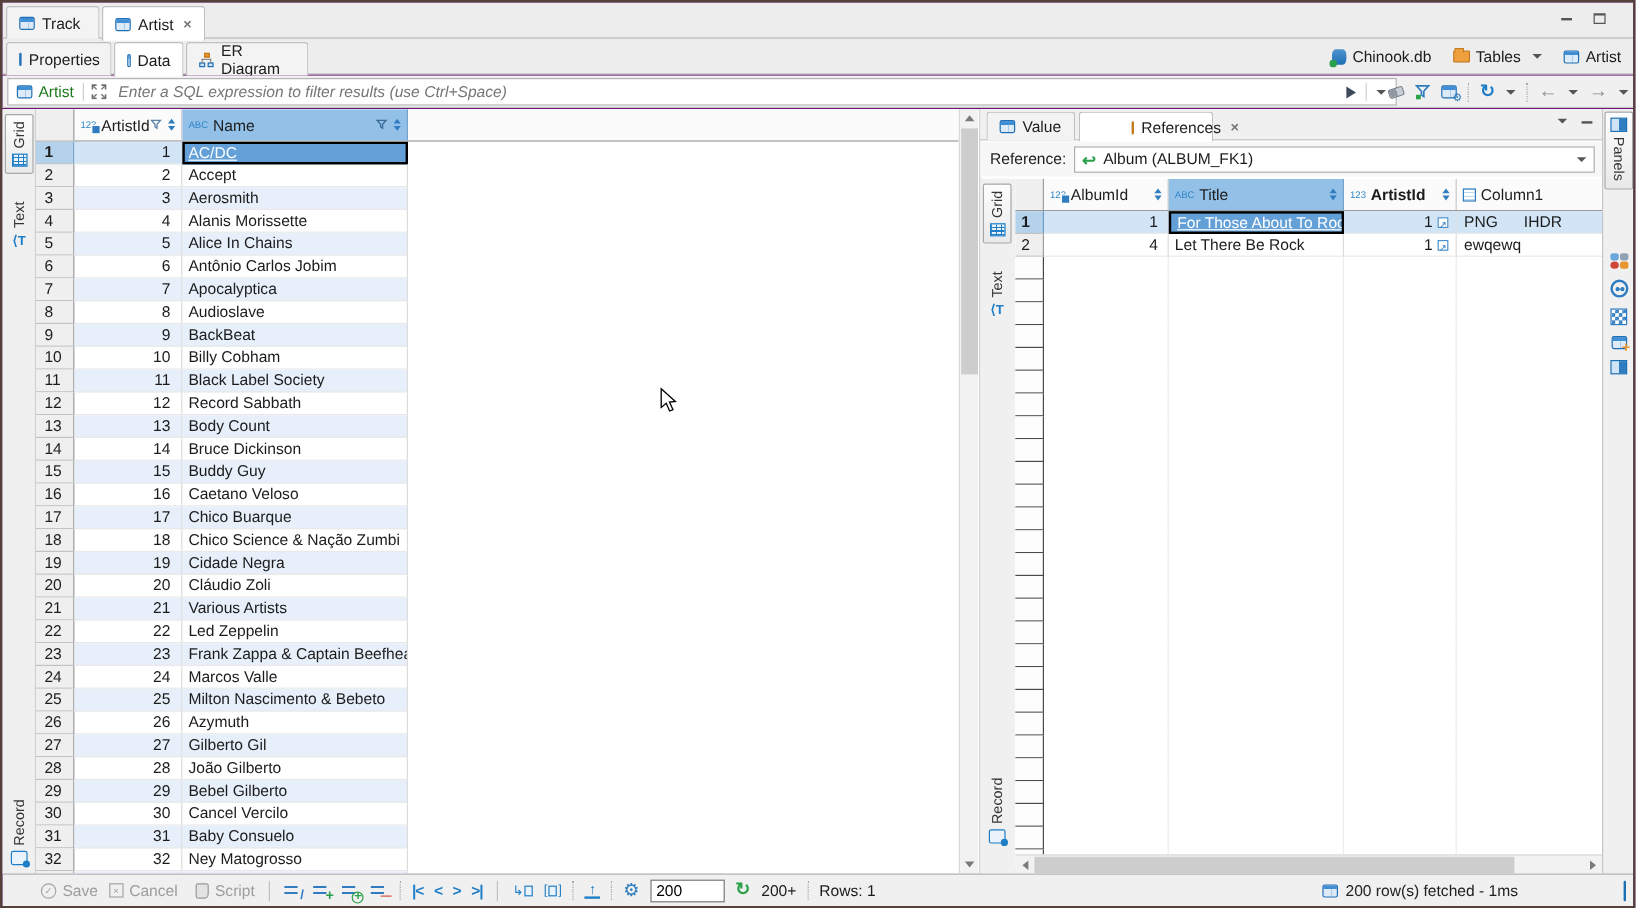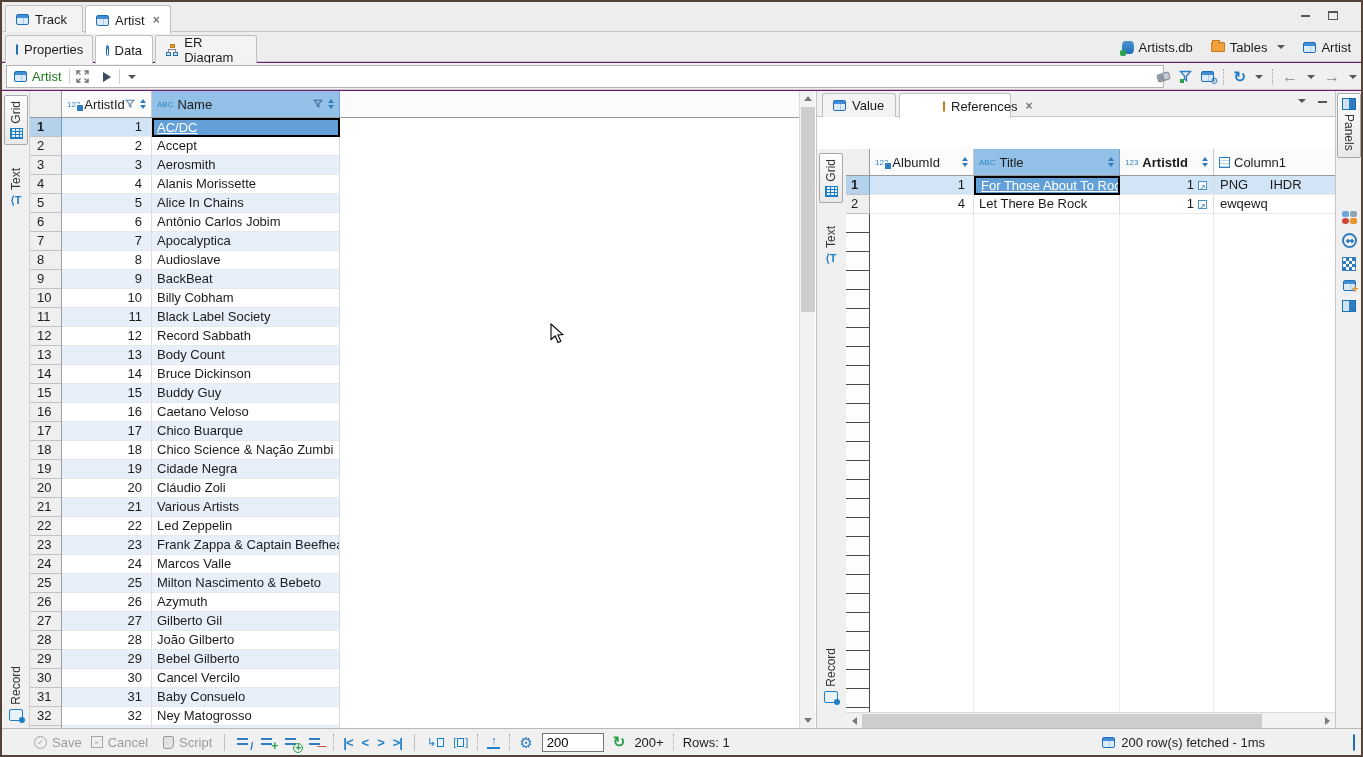--- a/index.html
+++ b/index.html
@@ -235,21 +235,21 @@
       <span class="er-icon">
           <i class="t"></i>
           <i class="l"></i>
           <i class="r"></i>
         </span>
       <span>ER Diagram</span>
     </div>
     <div class="ctx">
       <span class="grp">
         <span class="db-icon"></span>
-        <span>Artists.db</span>
+        <span>Chinook.db</span>
       </span>
       <span class="grp">
         <span class="folder-icon"></span>
         <span>Tables</span>
       </span>
       <span class="caret" style="margin-left:4px;"></span>
       <span class="grp">
         <span class="tbl-icon"></span>
         <span>Artist</span>
       </span>
@@ -260,20 +260,21 @@
     <div class="fbox">
       <span class="ftable">
         <span class="tbl-icon"></span>
         <span style="font-weight:normal;">Artist</span>
       </span>
       <span class="fsep"></span>
       <svg class="fexpand" width="13" height="13" viewBox="0 0 13 13">
         <path d="M1 4.5V1h3.5 M8.5 1H12v3.5 M12 8.5V12H8.5 M4.5 12H1V8.5" fill="none" stroke="#707070" stroke-width="1.4"></path>
         <path d="M1 1l3.5 3.5 M12 1L8.5 4.5 M12 12L8.5 8.5 M1 12l3.5-3.5" stroke="#707070" stroke-width="1.1"></path>
       </svg>
+      <input class="finput" placeholder="Enter a SQL expression to filter results (use Ctrl+Space)" style="">
       <span class="fplay"></span>
       <span class="fsep"></span>
       <span class="caret" style="margin:0 8px;"></span>
     </div>
     <div class="ftools">
       <span class="ic-eraser"></span>
       <svg width="13" height="13" viewBox="0 0 13 13">
         <path d="M1.5 1.5h10L7.5 6v4.5l-2-1.5V6z" fill="none" stroke="#2f7cc0" stroke-width="1.4"></path>
         <rect x="1" y="9" width="4" height="4" fill="#2aa14a"></rect>
       </svg>
@@ -521,20 +522,29 @@
           <span>Value</span>
         </div>
         <div class="tab active" style="left:82px;width:112px;padding-left:43px;">
           <span class="tbl-icon orange"></span>
           <span>References</span>
           <span class="closex">×</span>
         </div>
         <div class="rtab-ctrls">
           <span class="caret"></span>
           <span class="ic-min"></span>
+        </div>
+      </div>
+      <div class="rref">
+        <span class="lab">Reference:</span>
+        <div class="combo">
+          <span class="ref-arrow">↩</span>
+          <span>Album (ALBUM_FK1)</span>
+          <span class="spacer"></span>
+          <span class="caret"></span>
         </div>
       </div>
 
       <div class="rgrid-area">
         <div class="sidestrip" style="left:0;">
           <div class="vtab boxed" style="top:4px;">
             <span class="vlabel">Grid</span>
             <span class="grid-mini"></span>
           </div>
           <div class="vtab" style="top:72px;">

